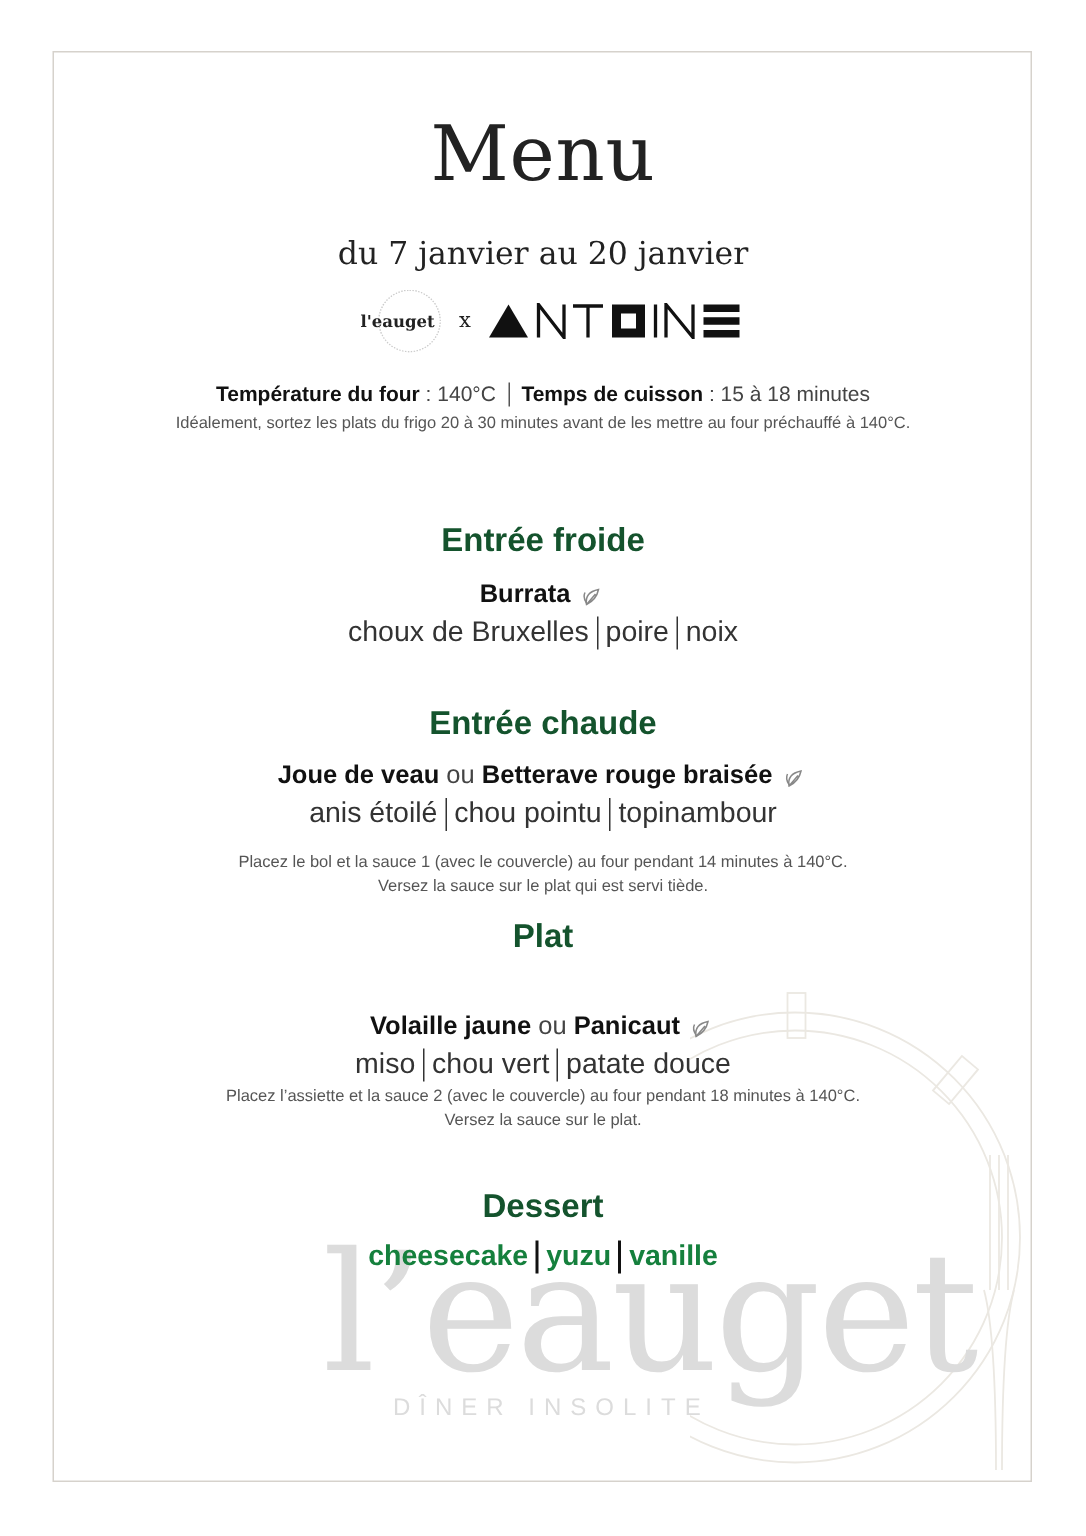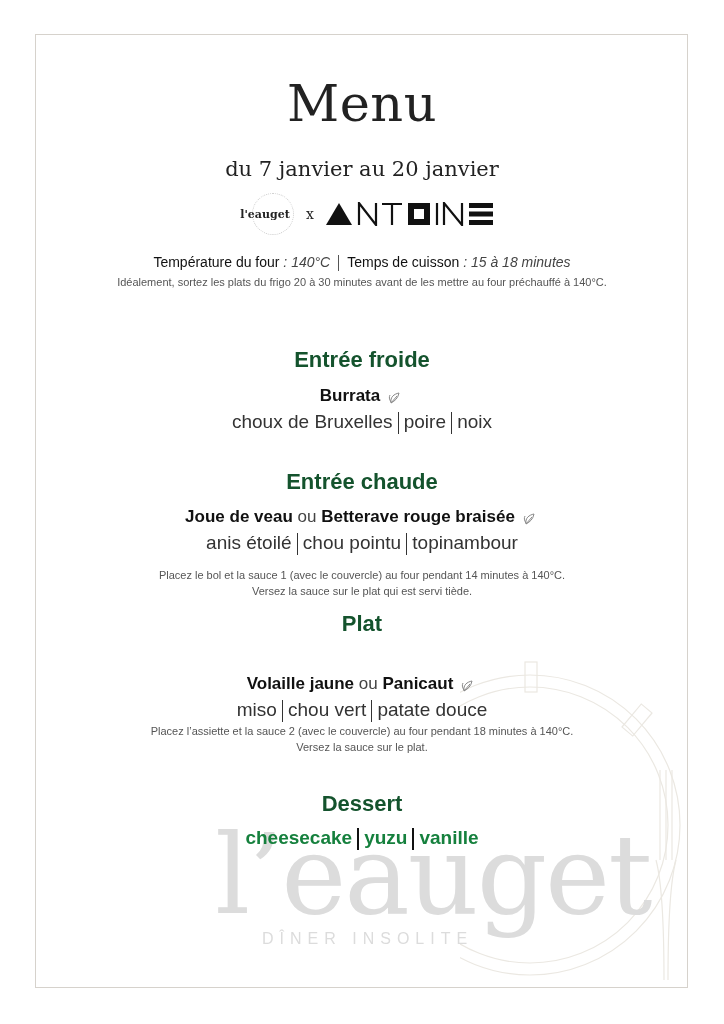--- a/index.html
+++ b/index.html
@@ -9,22 +9,22 @@
   .title { top:76px; font-family:"DejaVu Serif", serif; font-size:51px; color:#222; line-height:56px; letter-spacing:0.5px; }
   .subtitle { top:128px; font-family:"DejaVu Serif", serif; font-size:21px; color:#222; line-height:26px;margin-top:28px; }
   .logos { top:192px; height:44px; display:flex; justify-content:center; align-items:center; }
   .eauget-logo { position:relative; width:58px; height:44px; display:flex; align-items:center; justify-content:center;margin-left:24px; }
   .eauget-logo .ring { position:absolute; right:0; top:1px; width:40px; height:40px; border:1.5px dotted #ccc; border-radius:50%; }
   .eauget-logo .txt { position:relative; font-family:"DejaVu Serif", serif; font-size:11px; color:#222; font-weight:bold; }
   .x-sep { font-family:"DejaVu Serif", serif; font-size:14px; margin:0 12px; color:#222; }
   .antoine { display:flex; align-items:center; gap:4px; }
   .antoine svg { display:block; }
   .info { top:253px; font-size:14px; color:#111; line-height:18px; }
-  .info b { font-weight:normal; }
-  .info .light { font-weight:normal; color:#444;font-style:italic; }
+  .info b { font-weight:bold; }
+  .info .light { font-weight:normal; color:#444; }
   .info .pipe { display:inline-block; width:1px; height:16px; background:#555; vertical-align:middle; margin:0 8px; }
   .note { font-size:11px; color:#555; line-height:15px; }
   .note1 { top:275px; }
   .section-title { font-size:22px; font-weight:bold; color:#14532d; line-height:32px; }
   .dish { font-size:17px; font-weight:bold; color:#111; line-height:22px; }
   .dish .ou { font-weight:normal; color:#444; }
   .ingredients { font-size:19px; color:#333; line-height:24px; font-weight:normal; }
   .ingredients .pipe, .dessert-line .pipe { display:inline-block; width:1.2px; height:22px; background:#333; vertical-align:middle; margin:0 5px; }
   .leaf { display:inline-block; vertical-align:middle; margin-left:8px; }
   .dessert-line { font-size:19px; font-weight:bold; color:#15803d; line-height:22px; }

